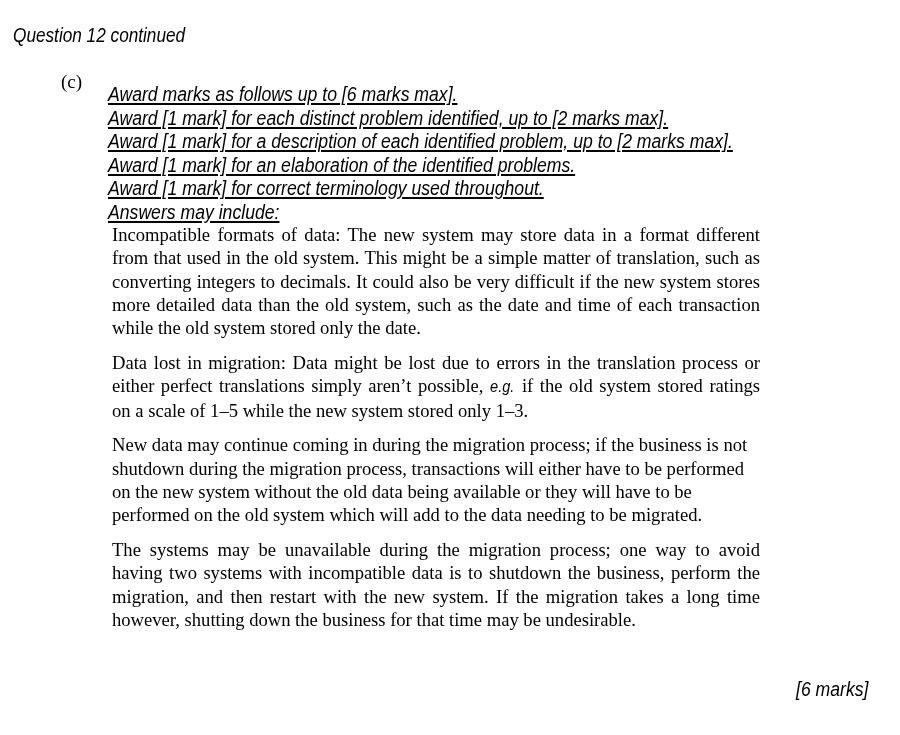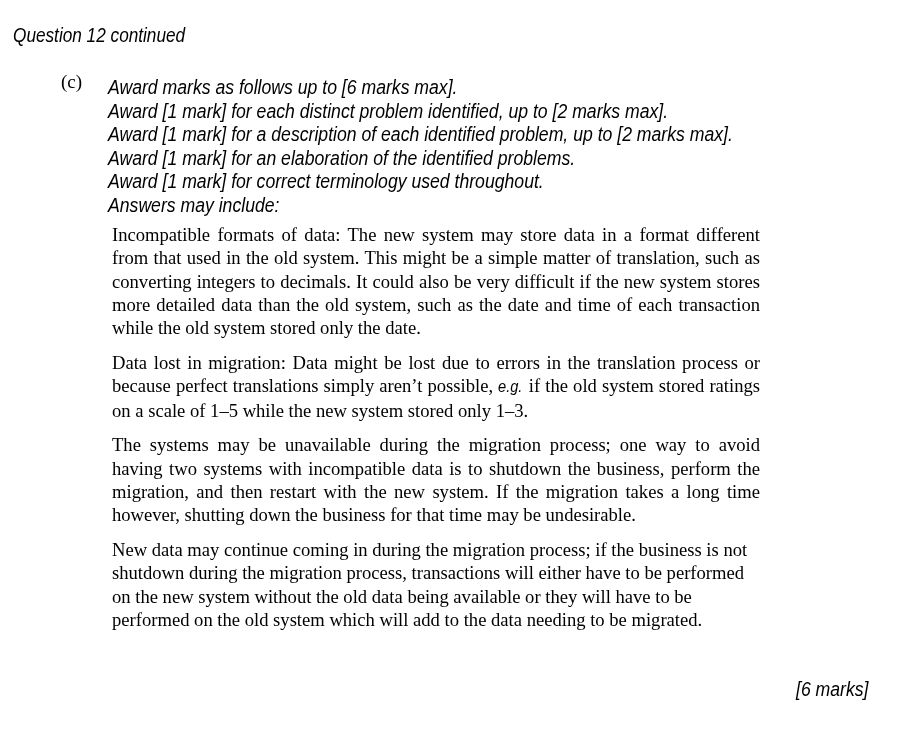--- a/index.html
+++ b/index.html
@@ -32,21 +32,22 @@
       position: absolute;
       left: 61px;
       top: 70px;
       font-family: "Liberation Serif", serif;
       font-size: 19px;
       line-height: 24px;
     }
     #instructions {
       position: absolute;
       left: 108px;
-      top: 75px;
+      top: 82px;
+      text-decoration: underline;
     }
     .instr-line {
       font-size: 20.5px;
       line-height: 23.5px;
       height: 23.5px;
     }
     #answers {
       position: absolute;
       left: 112px;
       top: 223px;
@@ -91,18 +92,18 @@
   <div class="instr-line sans-italic">Award marks as follows up to [6 marks max].</div>
   <div class="instr-line sans-italic">Award [1 mark] for each distinct problem identified, up to [2 marks max].</div>
   <div class="instr-line sans-italic">Award [1 mark] for a description of each identified problem, up to [2 marks max].</div>
   <div class="instr-line sans-italic">Award [1 mark] for an elaboration of the identified problems.</div>
   <div class="instr-line sans-italic">Award [1 mark] for correct terminology used throughout.</div>
   <div class="instr-line sans-italic">Answers may include:</div>
 </div>
 
 <div id="answers">
   <p class="answer">Incompatible formats of data: The new system may store data in a format different from that used in the old system.  This might be a simple matter of translation, such as converting integers to decimals.  It could also be very difficult if the new system stores more detailed data than the old system, such as the date and time of each transaction while the old system stored only the date.</p>
-  <p class="answer"><span>Data lost in migration: Data might be lost due to errors in the translation process or because perfect translations simply aren’t possible, </span><span class="eg">e.g.</span><span> if the old system stored ratings on a scale of 1–5 while the new system stored only 1–3.</span></p>
+  <p class="answer"><span>Data lost in migration: Data might be lost due to errors in the translation process or either perfect translations simply aren’t possible, </span><span class="eg">e.g.</span><span> if the old system stored ratings on a scale of 1–5 while the new system stored only 1–3.</span></p>
+  <p class="answer last">New data may continue coming in during the migration process; if the business is not shutdown during the migration process, transactions will either have to be performed on the new system without the old data being available or they will have to be performed on the old system which will add to the data needing to be migrated.</p>
   <p class="answer">The systems may be unavailable during the migration process; one way to avoid having two systems with incompatible data is to shutdown the business, perform the migration, and then restart with the new system.  If the migration takes a long time however, shutting down the business for that time may be undesirable.</p>
-  <p class="answer last">New data may continue coming in during the migration process; if the business is not shutdown during the migration process, transactions will either have to be performed on the new system without the old data being available or they will have to be performed on the old system which will add to the data needing to be migrated.</p>
 </div>
 
 <div id="total-marks" class="sans-italic">[6 marks]</div>
 
 </body></html>

